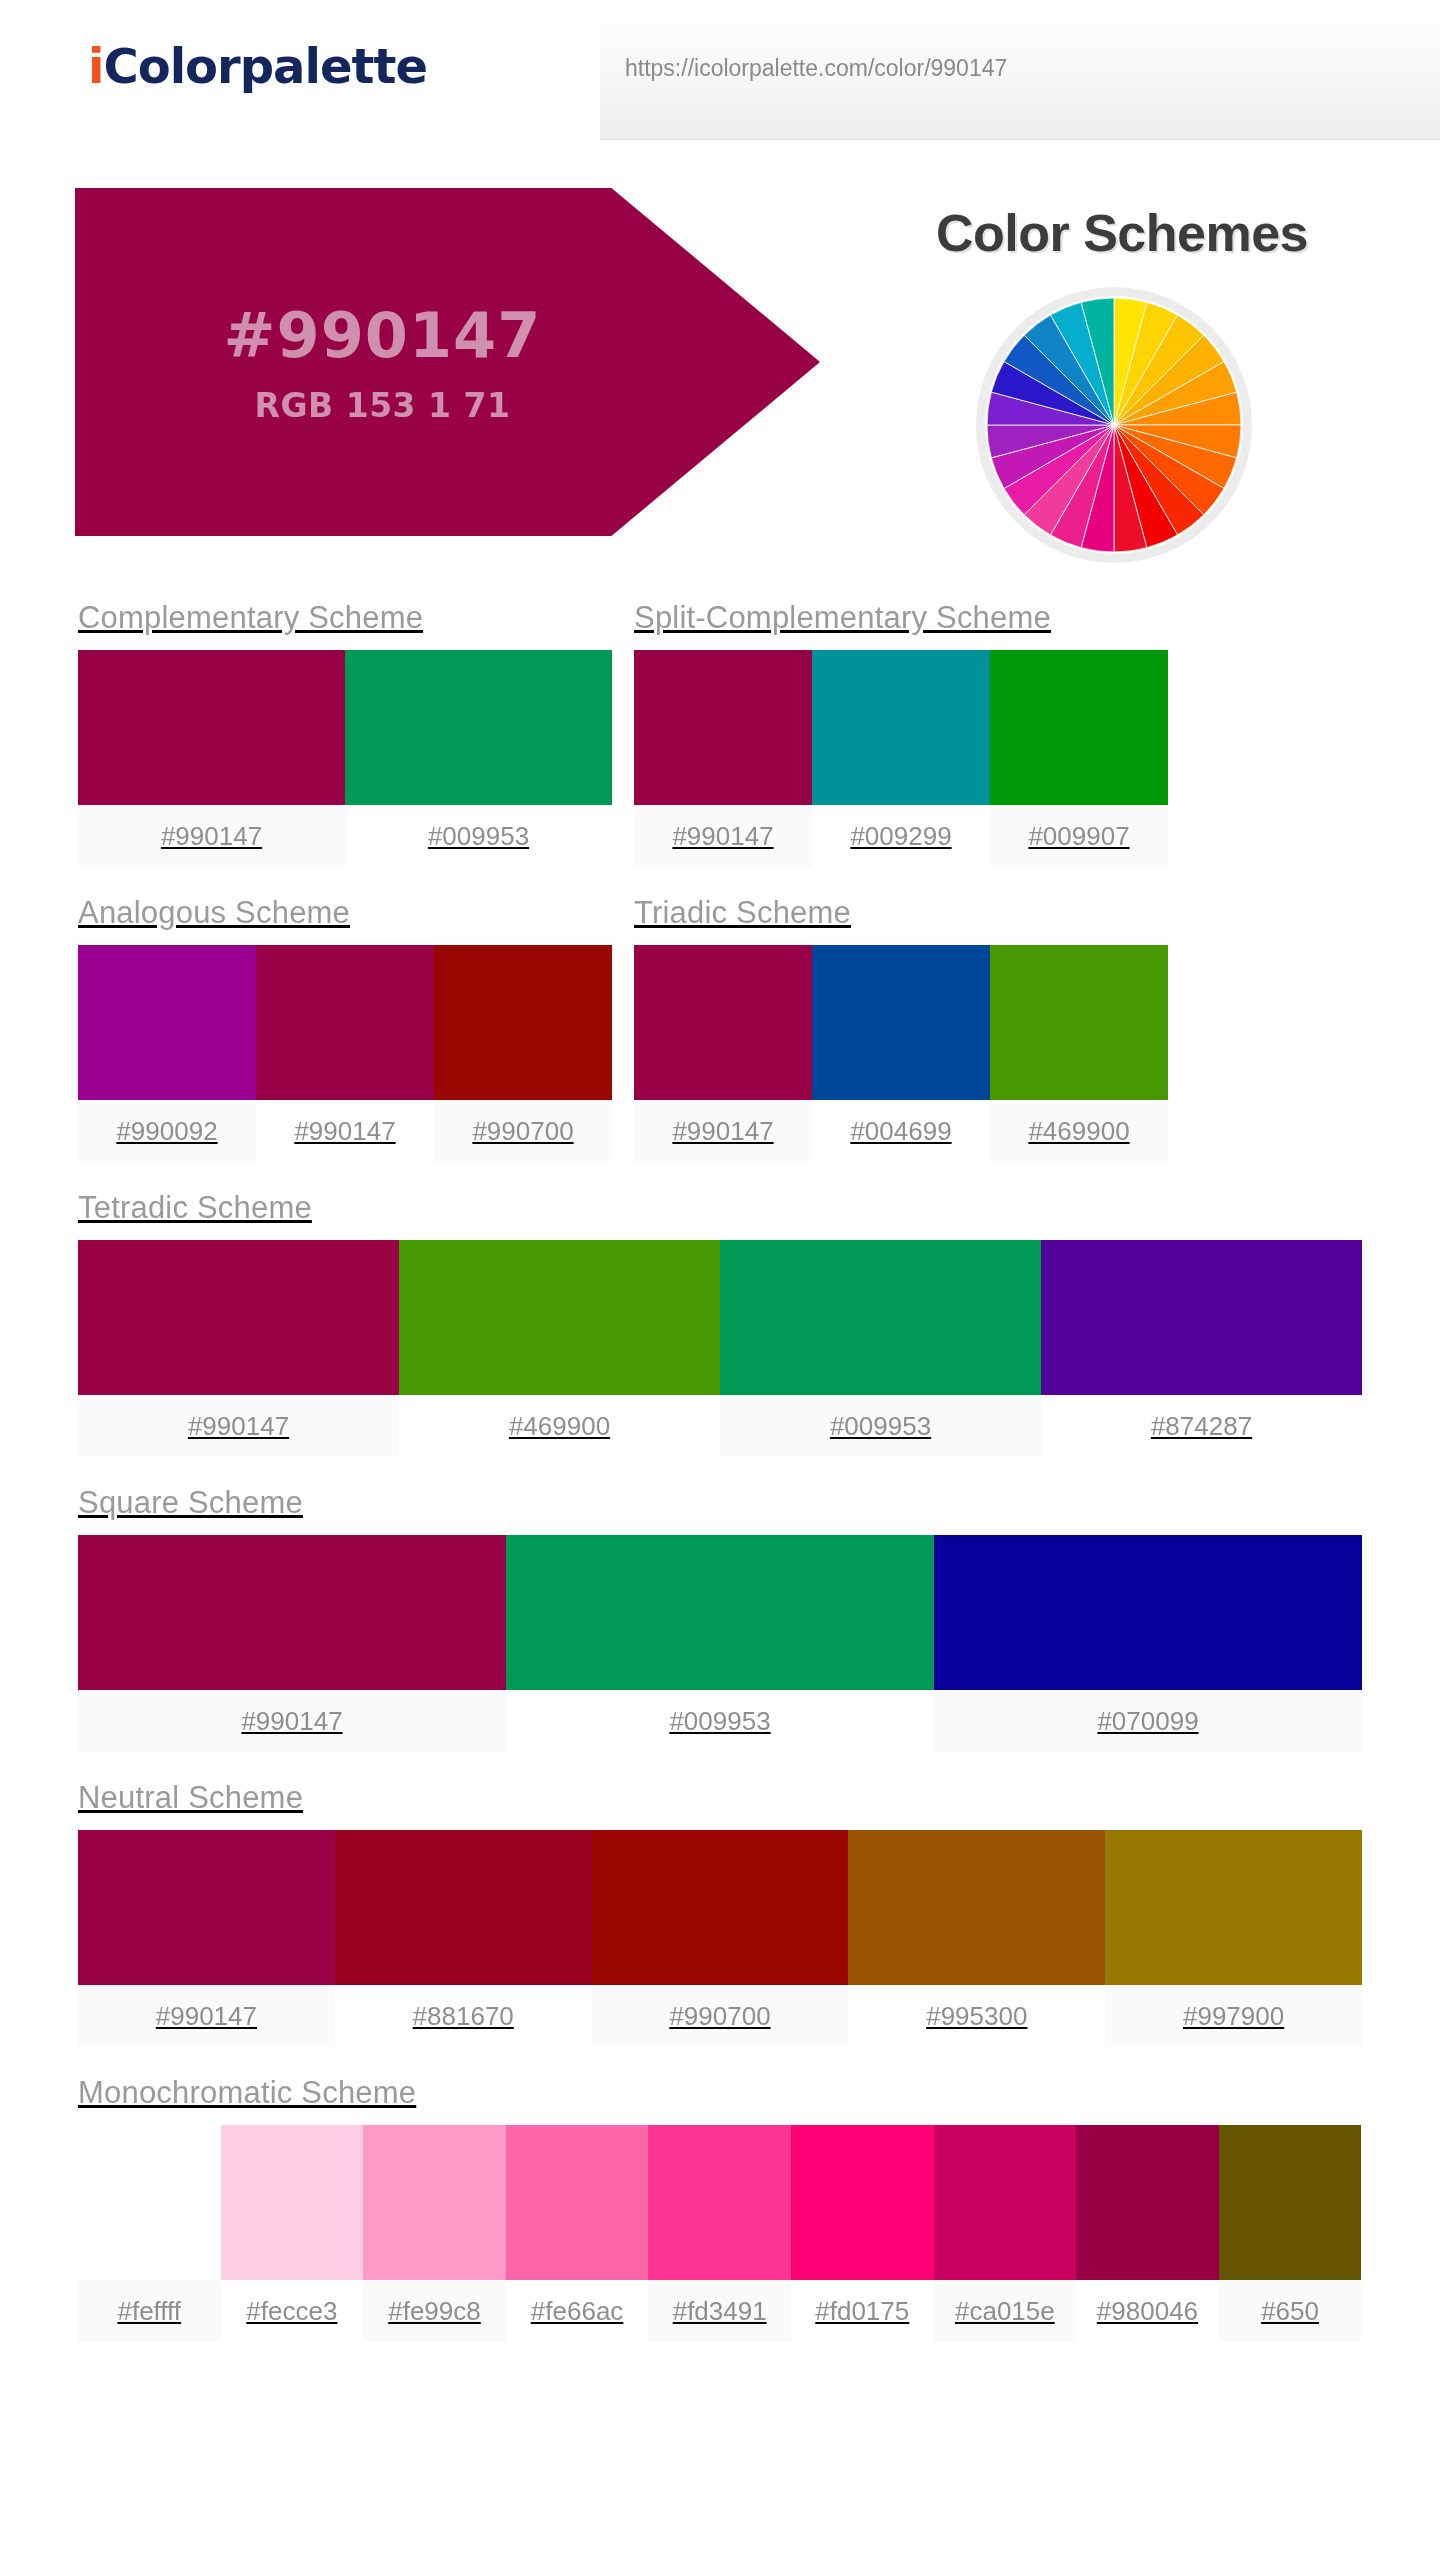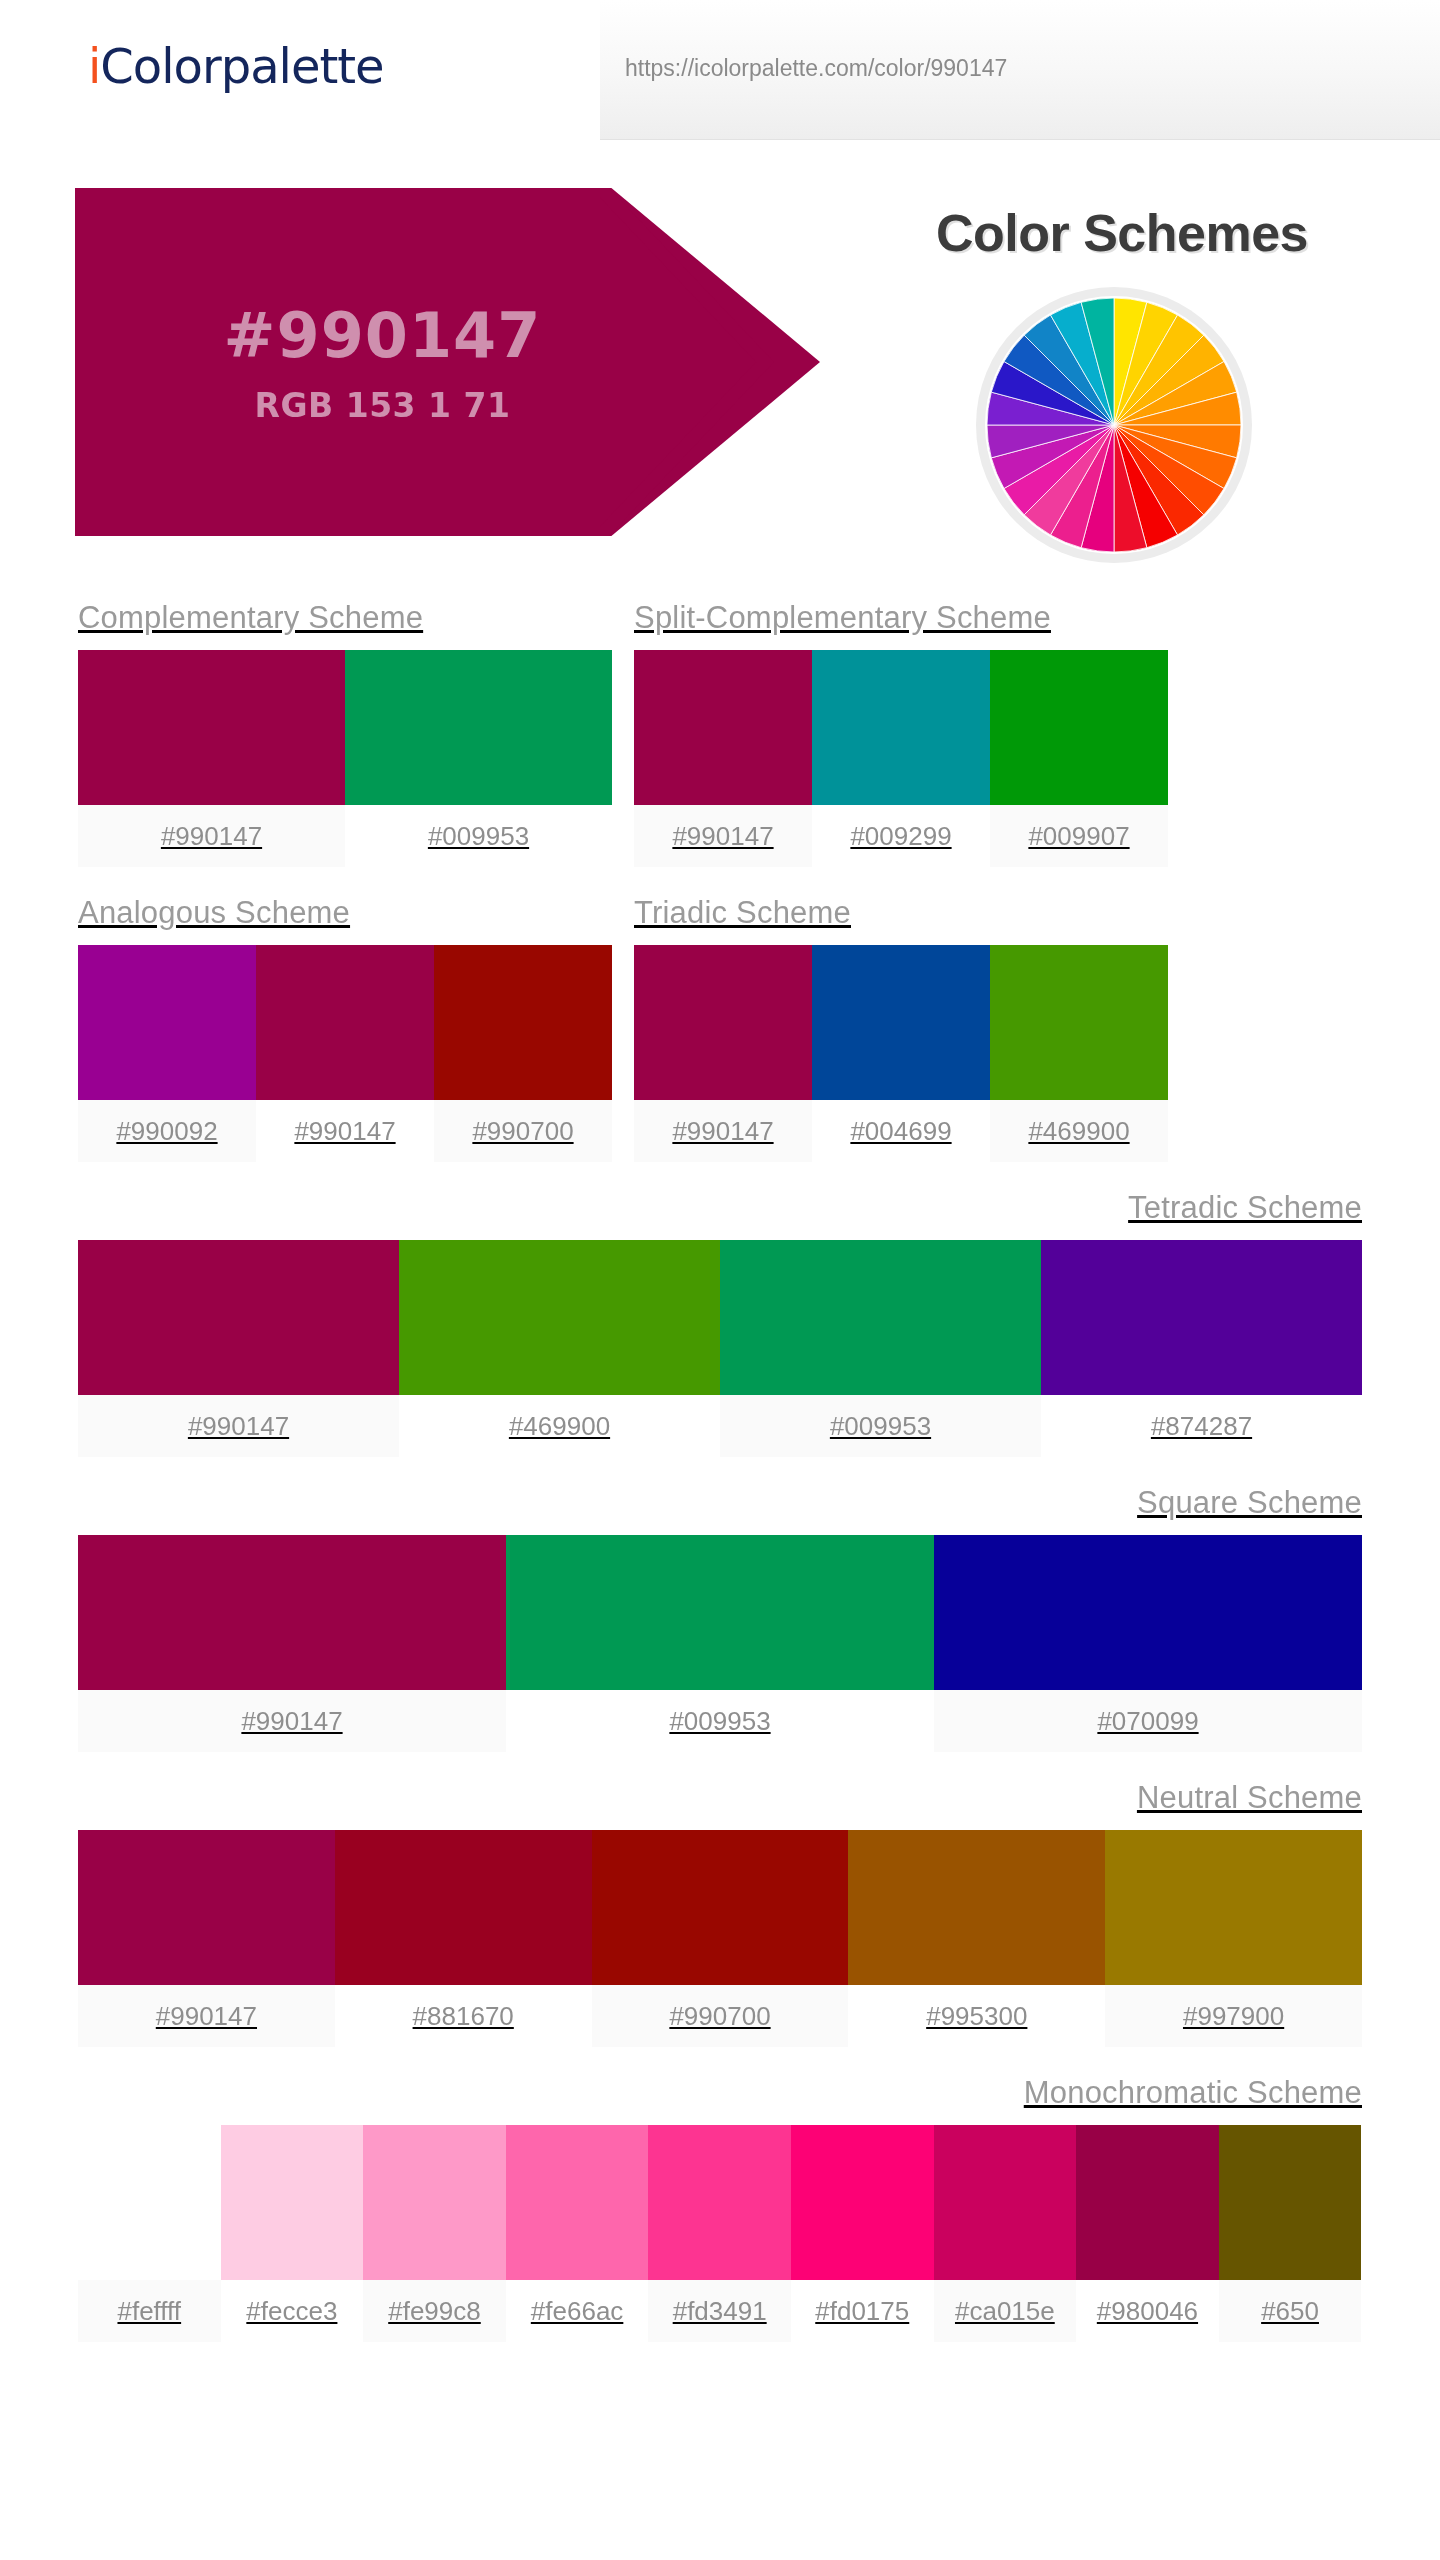--- a/index.html
+++ b/index.html
@@ -33,21 +33,21 @@
     width: 840px;
     height: 140px;
     background: linear-gradient(180deg, #ffffff 0%, #f7f7f7 55%, #eeeeee 100%);
     border-bottom: 1px solid #e2e2e2;
   }
   .logo {
     position: absolute;
     left: 88px;
     top: 38px;
     font-size: 48px;
-    font-weight: normal;
+    font-weight: bold;
     letter-spacing: -1px;
     white-space: nowrap;
     font-family: "DejaVu Sans", sans-serif;
   }
   .logo-i { color: #f4511e; }
   .logo-rest { color: #14265c; }
   .header-url {
     position: absolute;
     left: 625px;
     top: 55px;
@@ -182,21 +182,21 @@
     align-items: center;
     justify-content: center;
     font-size: 26px;
     color: #8e8e8e;
     background: #ffffff;
     font-family: "Liberation Sans", sans-serif;
   }
   .swatch-col:nth-child(odd) .swatch-label { background: #fafafa; }
 
   .scheme-half { width: 534px; }
-  .scheme-full { width: 1432px; text-align: right; }
+  .scheme-full { width: 1432px; }
 
   
   .mono-strip { display: flex; width: 1284px; position: relative; }
   .mono-col { width: 142.6px; flex: none; }
   .mono-strip .mono-col:nth-child(odd) .swatch-label { background: #fafafa; }
   .mono-strip .mono-col:nth-child(even) .swatch-label { background: #ffffff; }
 </style>
 </head>
 <body>
 

